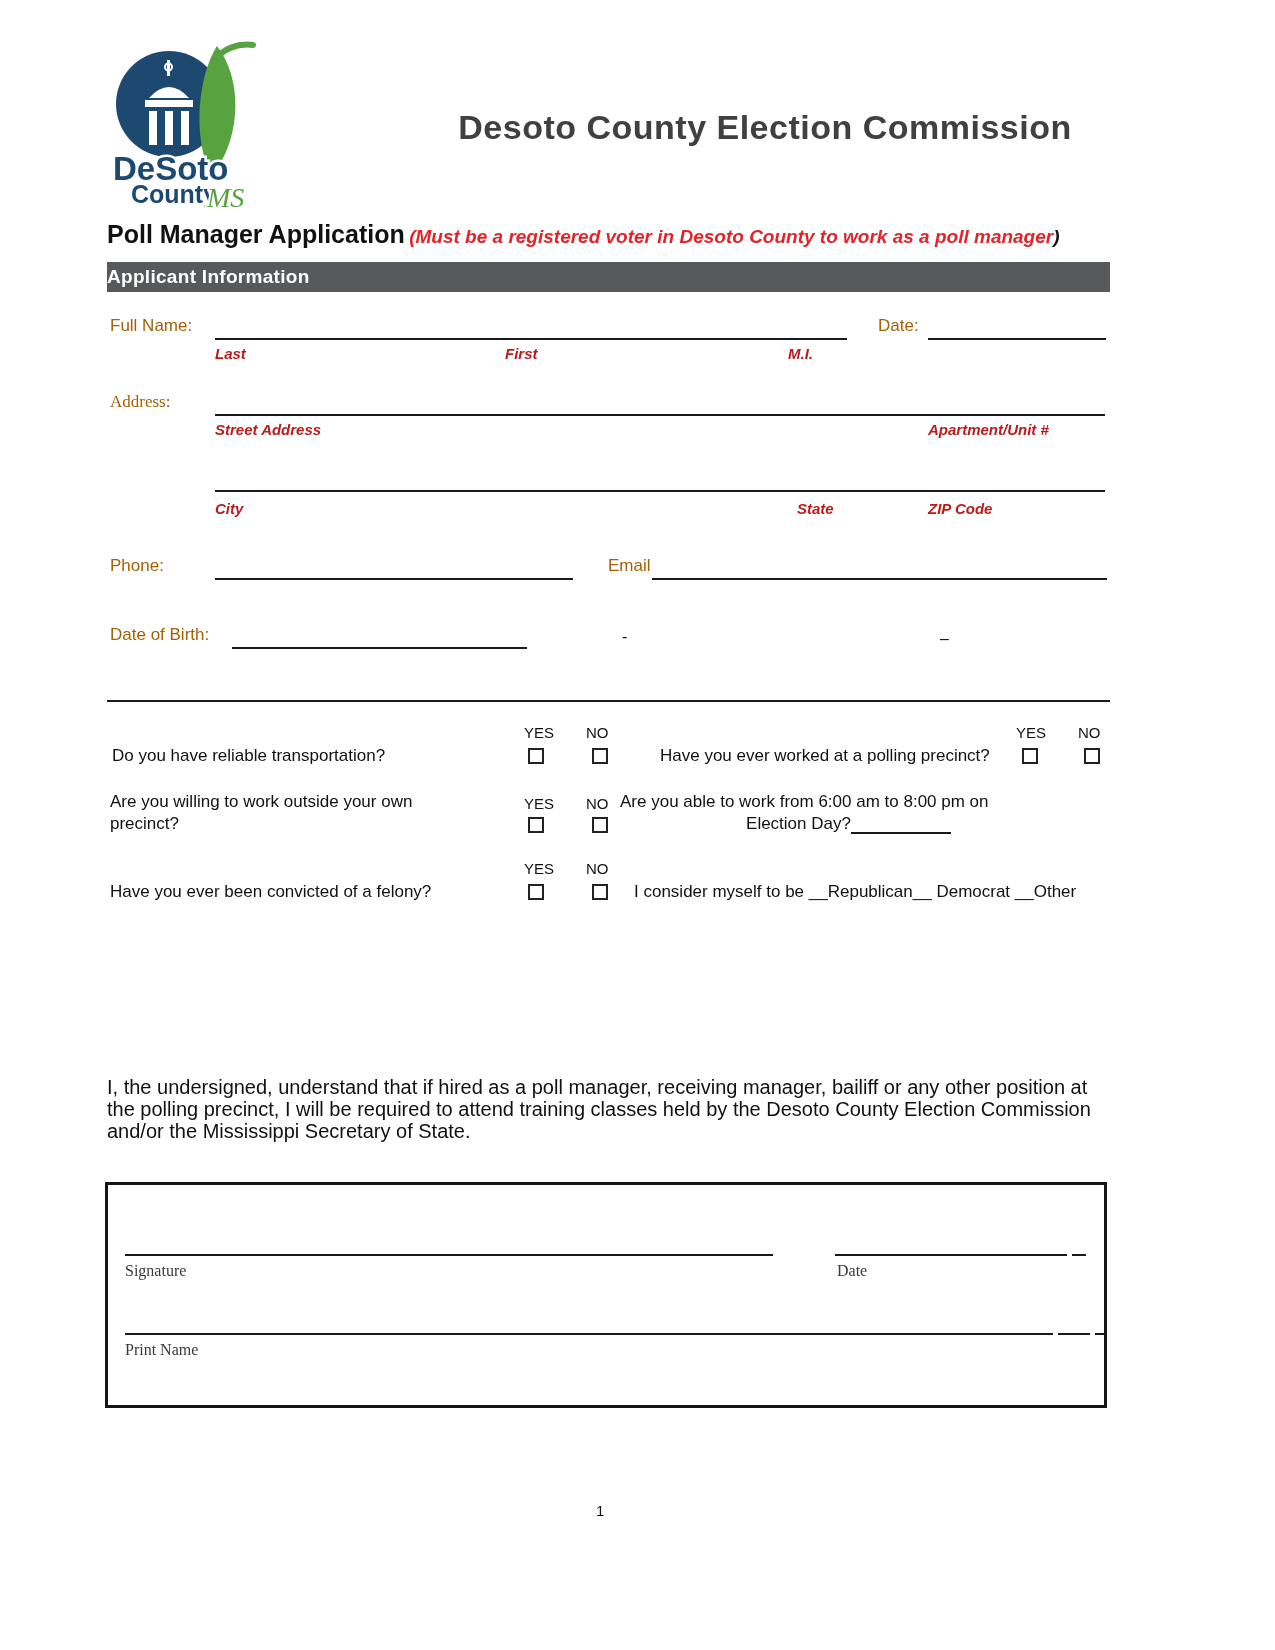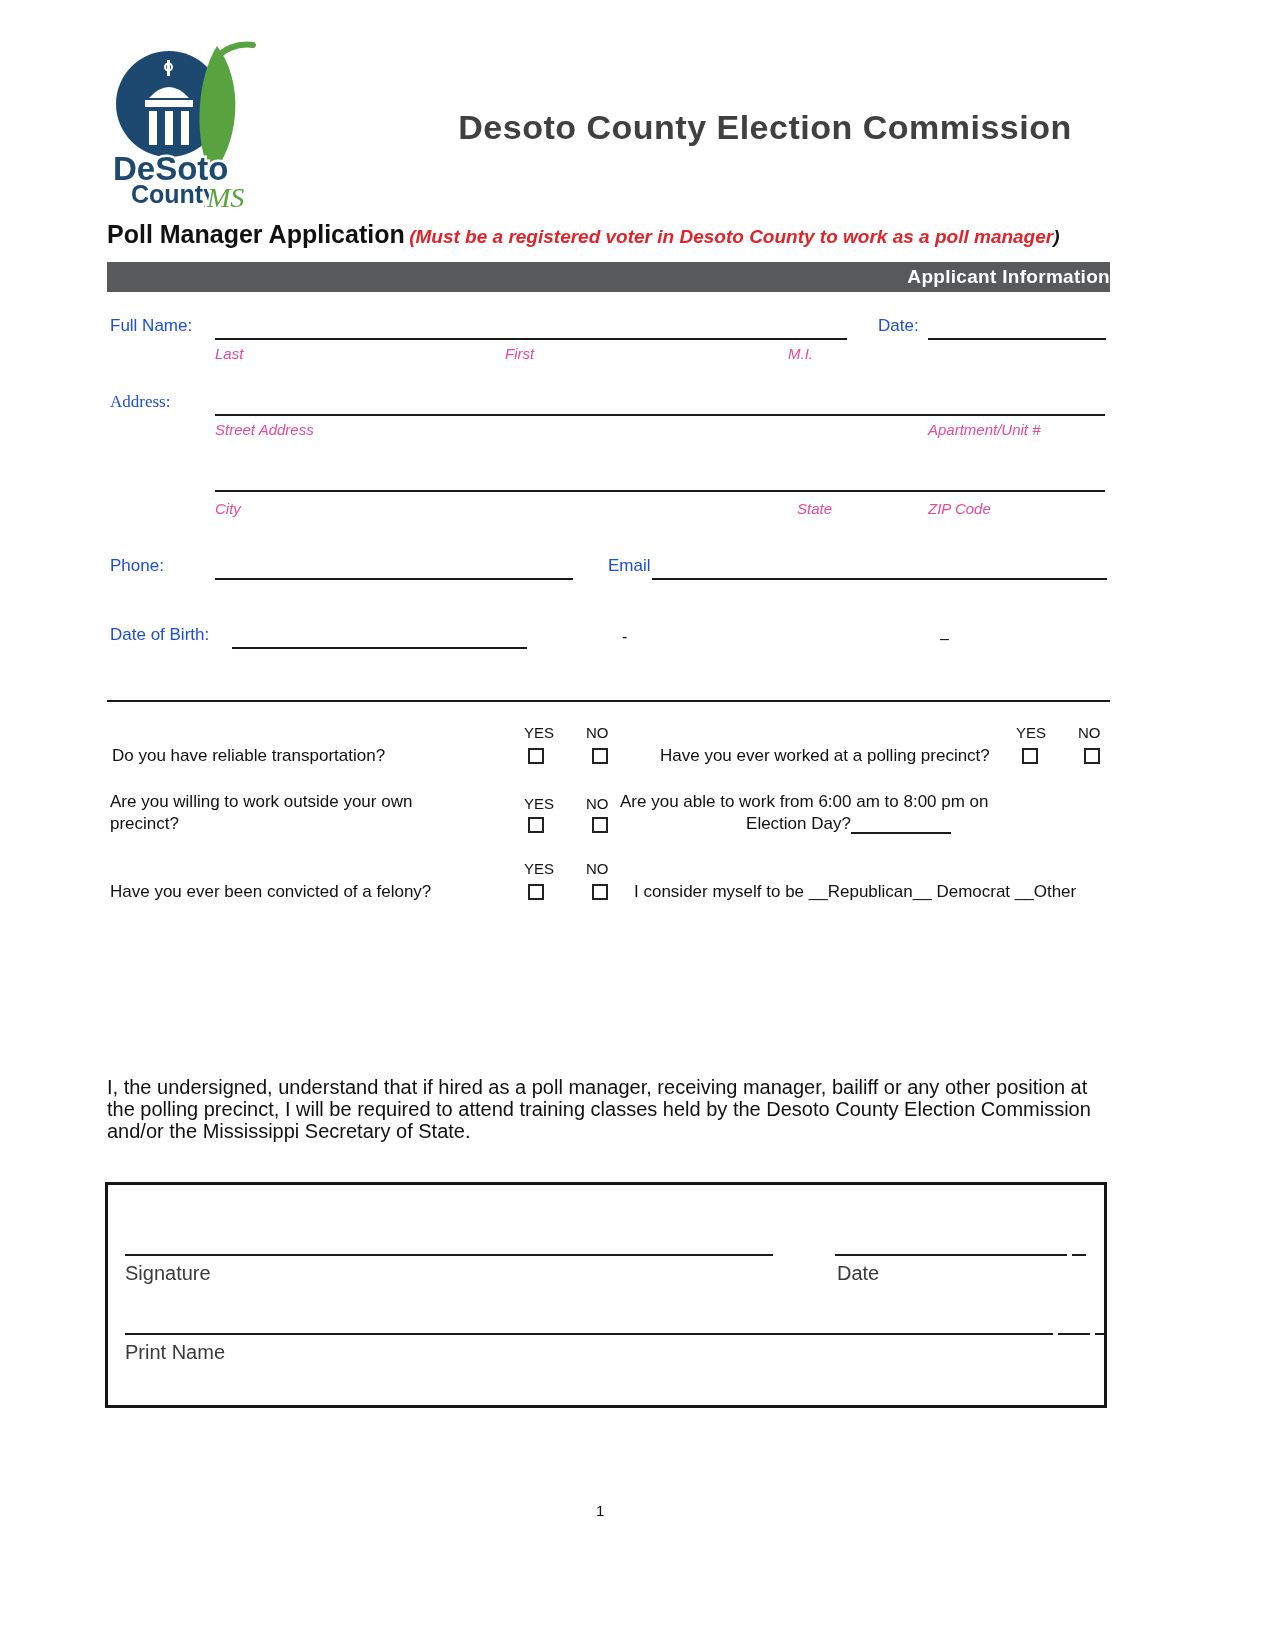--- a/index.html
+++ b/index.html
@@ -1,42 +1,42 @@
 <!DOCTYPE html>
 <html><head>
 <meta charset="utf-8">
 <style>
   html,body{margin:0;padding:0;background:#ffffff;}
   .page{
     position:relative;width:1275px;height:1650px;background:#fff;
     font-family:"Liberation Sans",sans-serif;color:#1a1a1a;overflow:hidden;
   }
   .abs{position:absolute;}
-  .lbl{font-size:17px;color:#1d4ed8;}
-  .sub{font-size:15px;font-style:italic;color:#ec4899;}
+  .lbl{font-size:17px;color:#a16207;}
+  .sub{font-size:15px;font-style:italic;color:#b91c1c;font-weight:bold;}
   .fill{border-bottom:2px solid #1a1a1a;height:22px;}
   .thinfill{border-bottom:2px solid #1a1a1a;height:22px;}
   .cb{width:16px;height:16px;border:2px solid #222;background:#fff;box-sizing:border-box;}
   .yn{font-size:15px;color:#111;}
   .q{font-size:17px;color:#111;}
   .page-title{
     font-size:34px;font-weight:bold;color:#404040;text-align:center;letter-spacing:.5px;
   }
   .form-title{font-size:25px;font-weight:bold;color:#111;}
   .form-note{font-size:19px;font-weight:bold;font-style:italic;color:#e1242a;}
   .form-note-close{font-size:19px;font-weight:bold;font-style:italic;color:#111;}
   .section-bar{
     background:#58595b;color:#fff;font-size:19px;font-weight:bold;
-    text-align:right;line-height:30px;height:30px;letter-spacing:.3px;
+    text-align:left;line-height:30px;height:30px;letter-spacing:.3px;
   }
   .hr{border-top:2px solid #1a1a1a;height:0;}
   .para{font-size:20px;line-height:22px;color:#111;}
   .sigbox{border:3px solid #161616;background:#fff;box-sizing:border-box;}
   .sigline{border-bottom:2px solid #1a1a1a;height:24px;}
-  .siglbl{font-size:20px;color:#3a3a3a;}
+  .siglbl{font-size:16px;color:#3a3a3a;font-family:Liberation Serif, serif;}
   .footer-note{font-size:17px;font-weight:bold;font-style:italic;color:#111;}
   .pagenum{font-size:15px;color:#111;}
   .dash{font-size:16px;color:#111;}
   svg text{font-family:"Liberation Sans",sans-serif;}
   .logo-ms{font-family:"Liberation Serif",serif;}
 </style>
 </head>
 <body>
 
 <div class="page">

